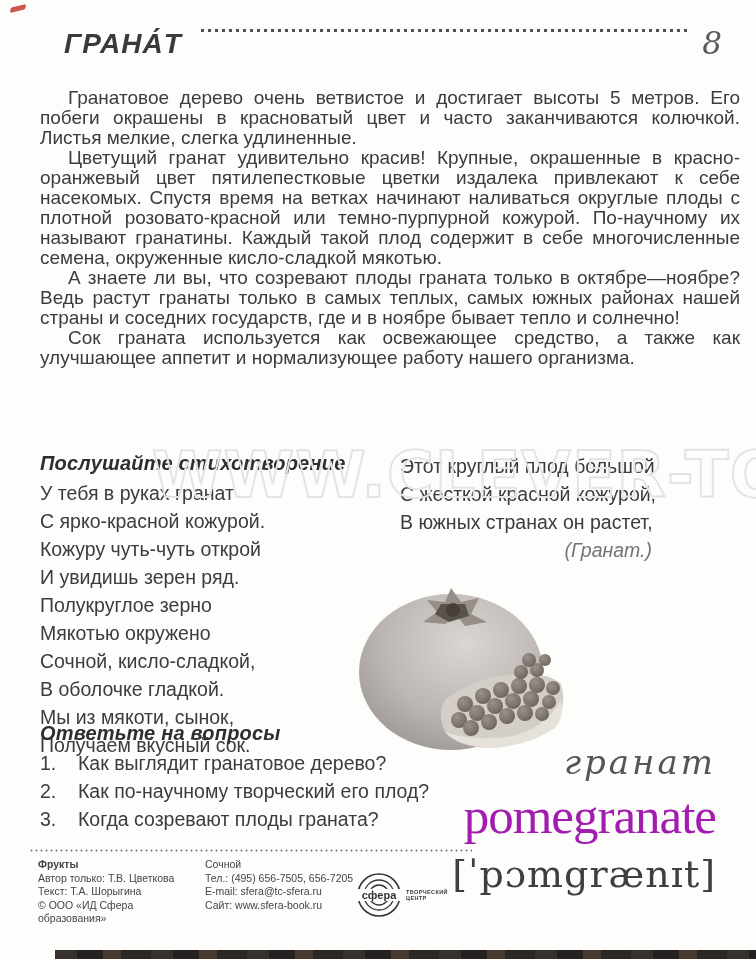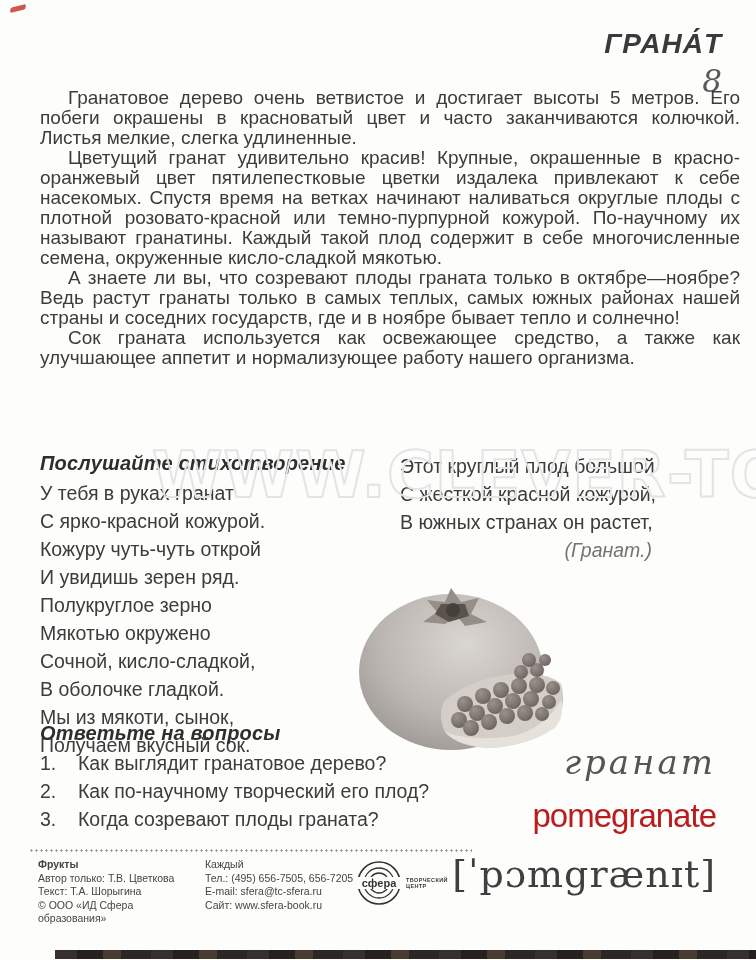--- a/index.html
+++ b/index.html
@@ -20,21 +20,21 @@
     width: 16px; height: 5px;
     background: #c43b2e;
     border-radius: 2px;
     transform: rotate(-14deg) skewX(-18deg);
     opacity: .85;
   }
 
   
   .header {
     position: absolute; left: 64px; top: 28px; right: 34px;
-    display: flex; align-items: flex-end; flex-direction: column;
+    display: flex; align-items: flex-start;
   }
   .title {
     font-size: 28px; font-weight: bold; font-style: italic;
     letter-spacing: 1px; color: #3a3a3a; white-space: nowrap;
   }
   .leader {
     flex: 1; height: 5px; margin: 0 14px 6px 18px;
     background-image: radial-gradient(circle at 2.5px 2.5px, #4e4e4e 1.4px, transparent 1.8px);
     background-size: 7px 5px; background-repeat: repeat-x;
   }
@@ -75,22 +75,22 @@
   
   .photo { position: absolute; left: 353px; top: 582px; width: 218px; height: 168px; }
 
   
   .vocab { position: absolute; right: 40px; top: 736px; width: 330px; text-align: right; }
   .word-ru {
     font-family: "DejaVu Serif", serif; font-style: italic;
     font-size: 34px; color: #555; letter-spacing: 3px; line-height: 52px;
   }
   .word-en {
-    font-family: Liberation Sans, sans-serif;
-    font-size: 33px; font-weight: 400; color: #b91c1c;
+    font-family: Liberation Serif, serif;
+    font-size: 51px; font-weight: 400; color: #a21caf;
     letter-spacing: -1px; line-height: 56px;
   }
   .word-tr {
     position: absolute; right: 40px; top: 852px;
     font-family: "DejaVu Serif", serif;
     font-size: 38px; color: #3f3f3f; letter-spacing: 1px;
   }
 
   
   .watermark {
@@ -106,21 +106,21 @@
   
   .footer-sep {
     position: absolute; left: 30px; top: 849px; width: 442px; height: 3px;
     background-image: radial-gradient(circle at 1.5px 1.5px, #8a8a8a 0.9px, transparent 1.2px);
     background-size: 5px 3px; background-repeat: repeat-x;
   }
   .footer { position: absolute; left: 38px; top: 858px; width: 420px; font-size: 10.5px; line-height: 13.5px; color: #454545; }
   .f-col1 { position: absolute; left: 0; top: 0; width: 165px; }
   .f-col2 { position: absolute; left: 167px; top: 0; width: 150px; }
   .f-series { font-weight: bold; }
-  .f-logo { position: absolute; left: 318px; top: 2px; display: flex; align-items: center; justify-content: space-between; }
+  .f-logo { position: absolute; left: 318px; top: 14px; display: flex; align-items: center; justify-content: space-between; }
   .f-logo-caption { font-size: 5.5px; line-height: 6.5px; text-transform: uppercase; letter-spacing: .4px; color: #3a3a3a; margin-left: 4px; font-weight: bold; }
 
   
   .bottom-band {
     position: absolute; left: 55px; right: 0; bottom: 1px; height: 9px;
     background: repeating-linear-gradient(90deg,
       #38302c 0 22px, #262120 22px 48px, #4a3a32 48px 66px, #2c2624 66px 96px);
   }
 </style>
 </head>
@@ -242,21 +242,21 @@
 
   <div class="footer-sep"></div>
   <div class="footer">
     <div class="f-col1">
       <div class="f-series">Фрукты</div>
       <div>Автор только: Т.В. Цветкова</div>
       <div>Текст: Т.А. Шорыгина</div>
       <div>© ООО «ИД Сфера образования»</div>
     </div>
     <div class="f-col2">
-      <div>Каждый</div>
+      <div>Сочной</div>
       <div>Тел.: (495) 656-7505, 656-7205</div>
       <div>E-mail: sfera@tc-sfera.ru</div>
       <div>Сайт: www.sfera-book.ru</div>
     </div>
     <div class="f-logo">
       <svg width="46" height="46" viewBox="0 0 46 46">
         <circle cx="23" cy="23" r="21" fill="none" stroke="#333" stroke-width="1.6"></circle>
         <path d="M8 23 a15 15 0 0 1 30 0" fill="none" stroke="#333" stroke-width="1.3"></path>
         <path d="M13 23 a10 10 0 0 1 20 0" fill="none" stroke="#333" stroke-width="1.3"></path>
         <path d="M8 23 a15 15 0 0 0 30 0" fill="none" stroke="#333" stroke-width="1.3"></path>

